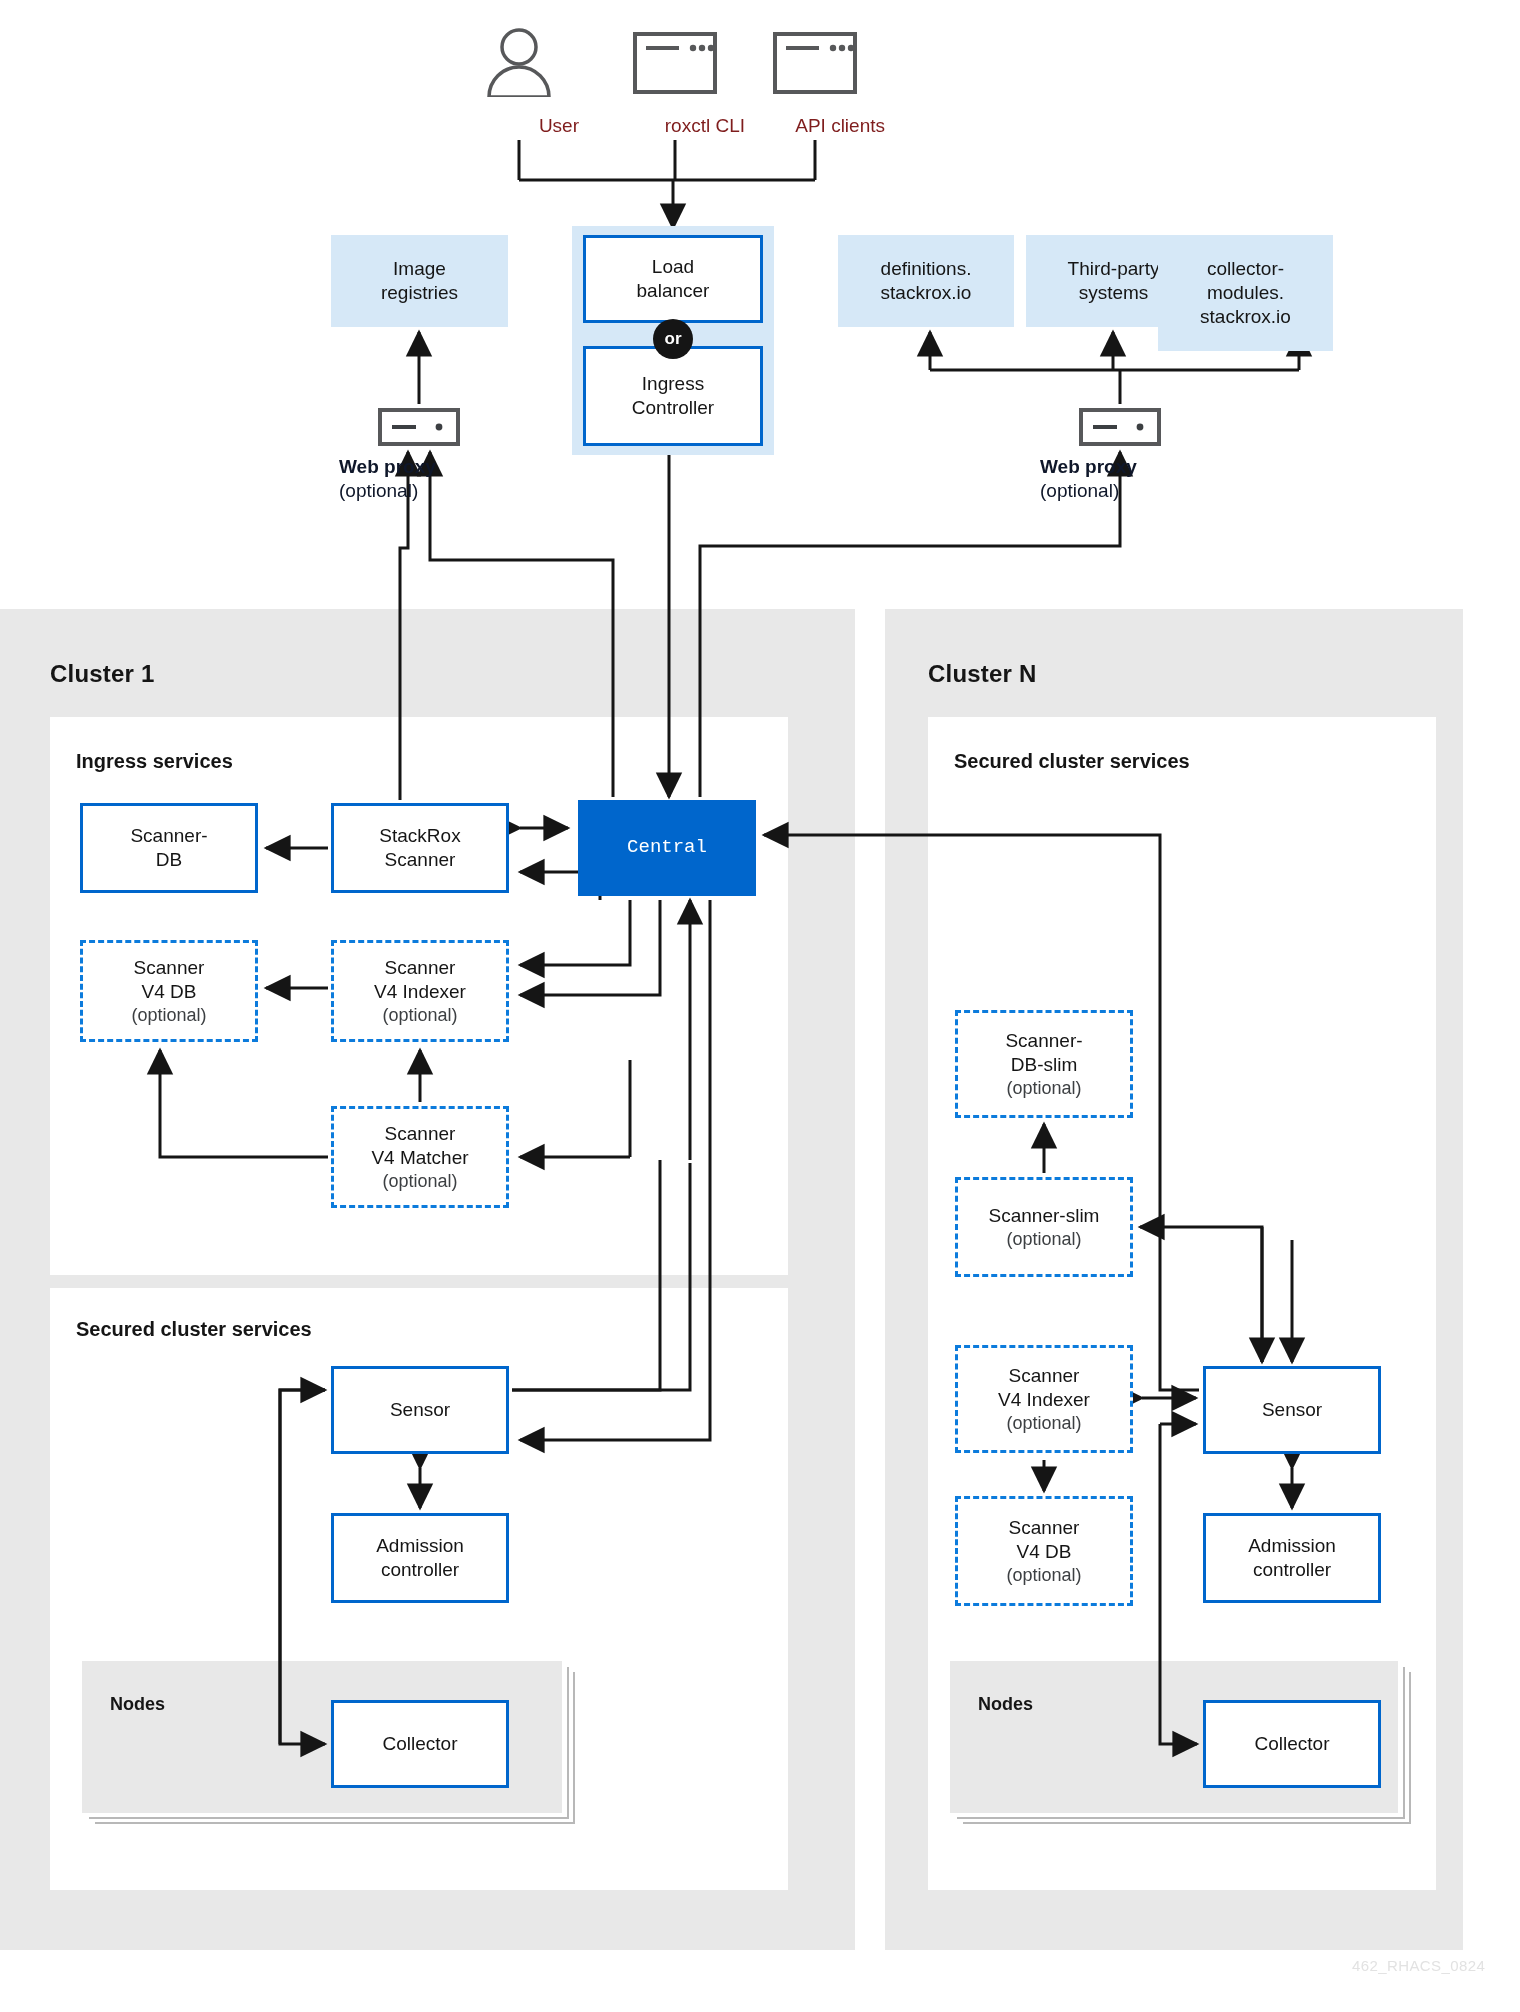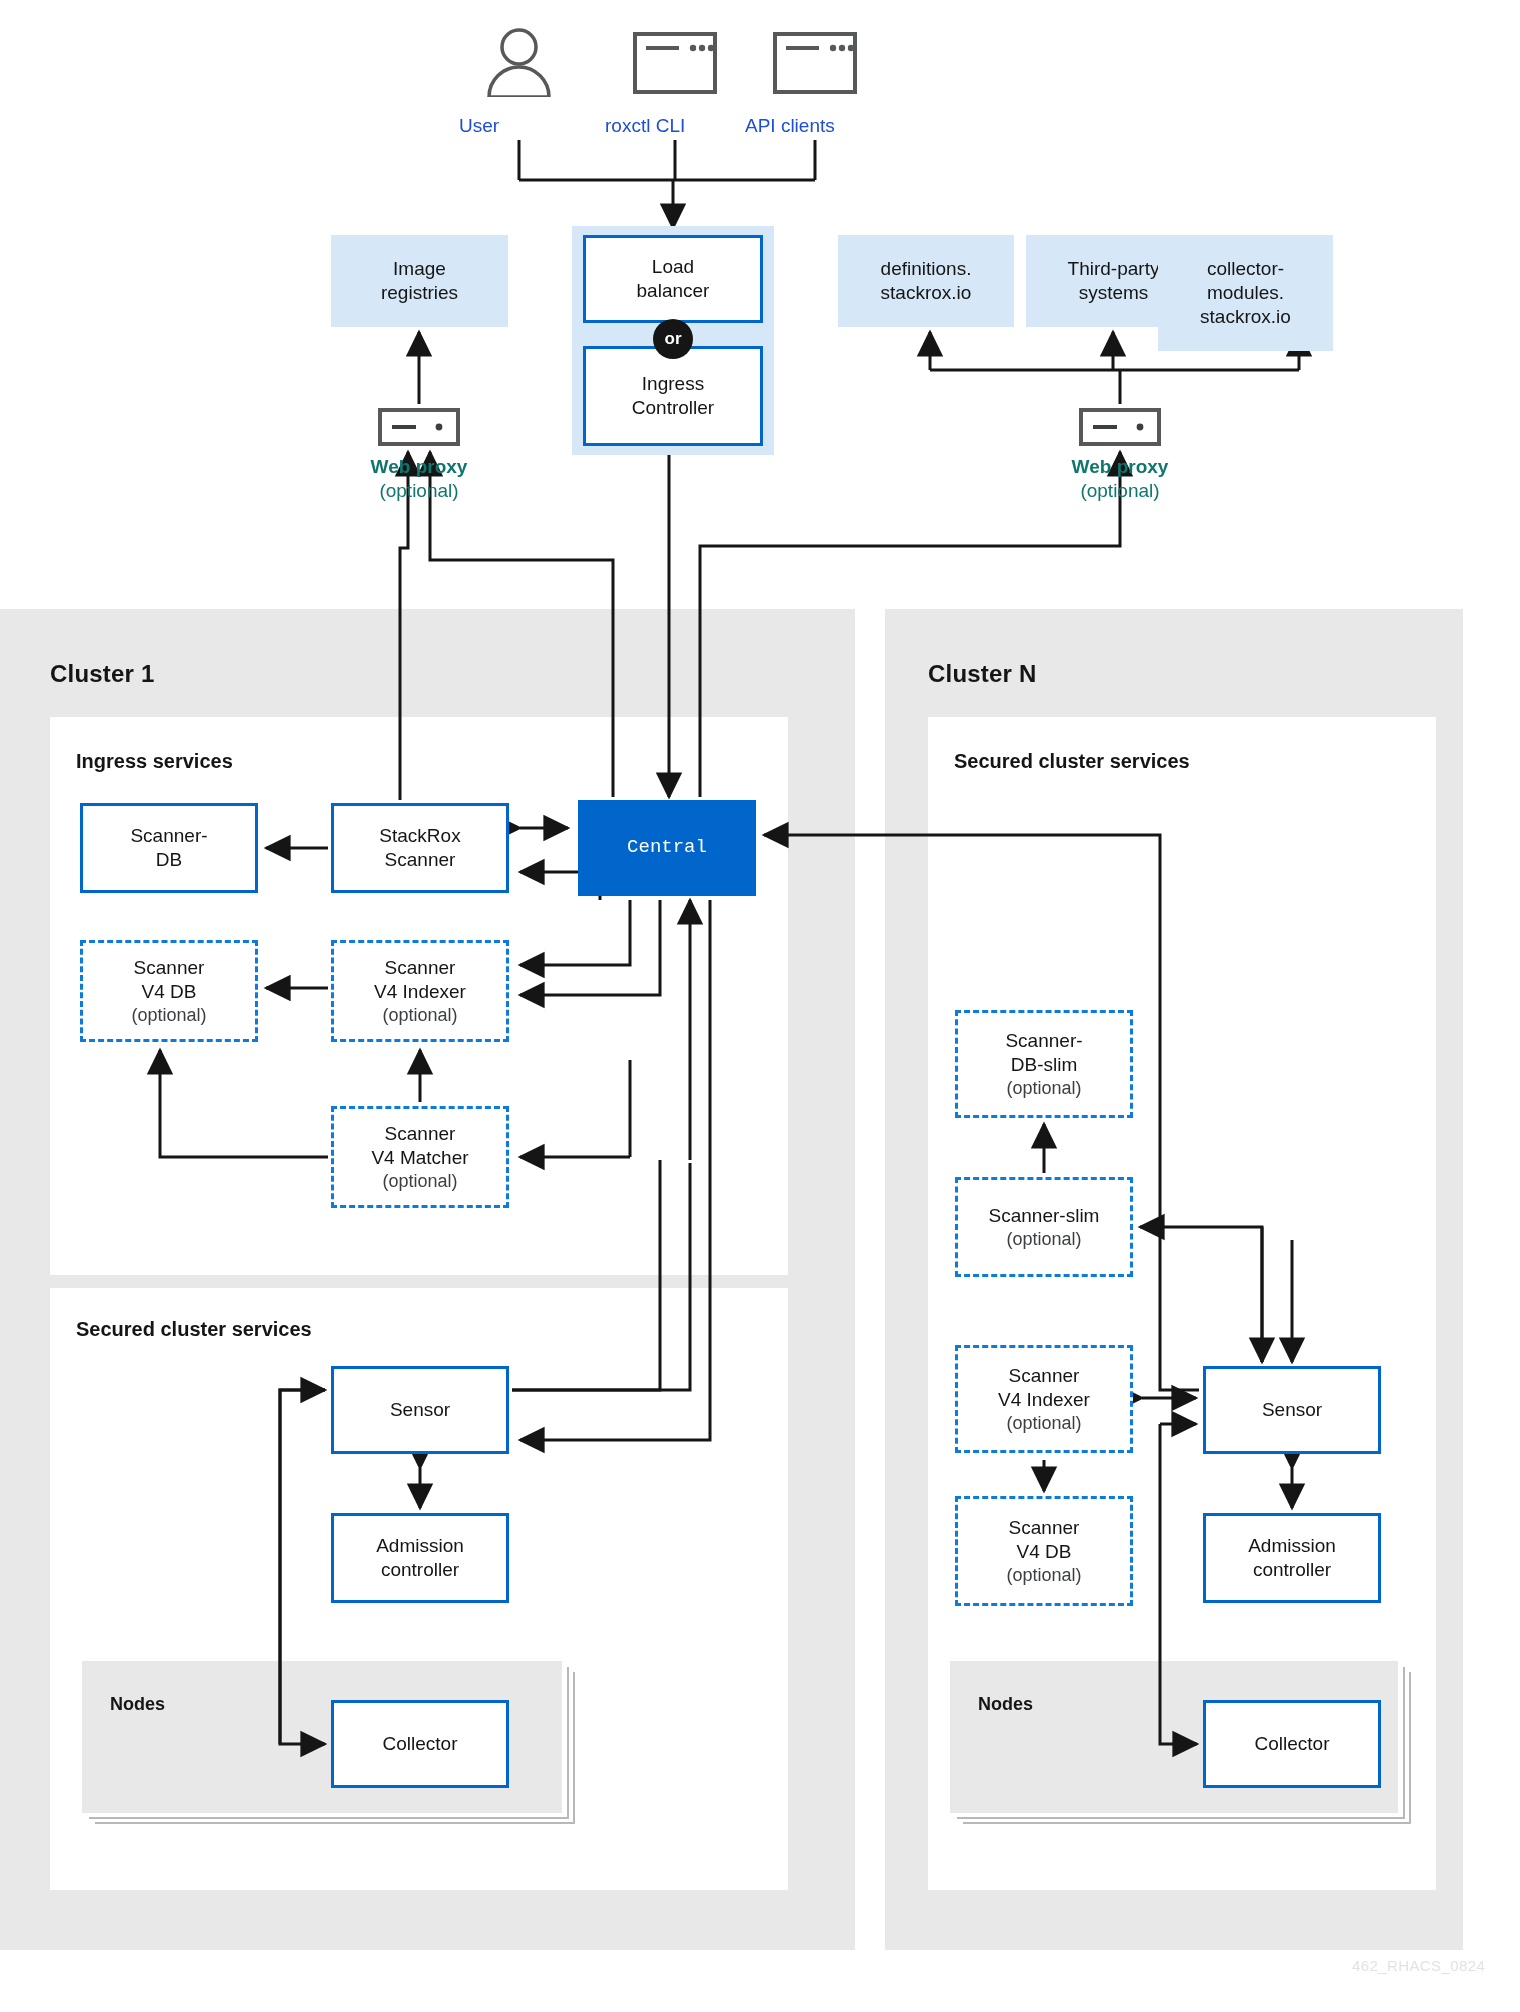--- a/index.html
+++ b/index.html
@@ -108,32 +108,32 @@
   }
   .or-badge{
     width:40px;height:40px;border-radius:50%;
     background:#151515;color:#ffffff;
     display:flex;align-items:center;justify-content:center;
     font-weight:bold;font-size:17px;
     z-index:9;
   }
   
   .actor-label{
-    text-align:left;
+    text-align:right;
     font-size:19px;
-    color:#1d4ed8;
+    color:#7f1d1d;
     z-index:6;
   }
   .icon-wrap{z-index:6;}
   .proxy-label{
-    text-align:center;
+    text-align:left;
     font-size:19px;
     line-height:1.25;
     font-weight:bold;
-    color:#0f766e;
+    color:#0f172a;
     z-index:6;
   }
   .proxy-label .opt{font-weight:normal;}
   .watermark{
     font-size:15px;
     color:#e2e2e2;
     letter-spacing:.4px;
     z-index:6;
   }
 </style>

